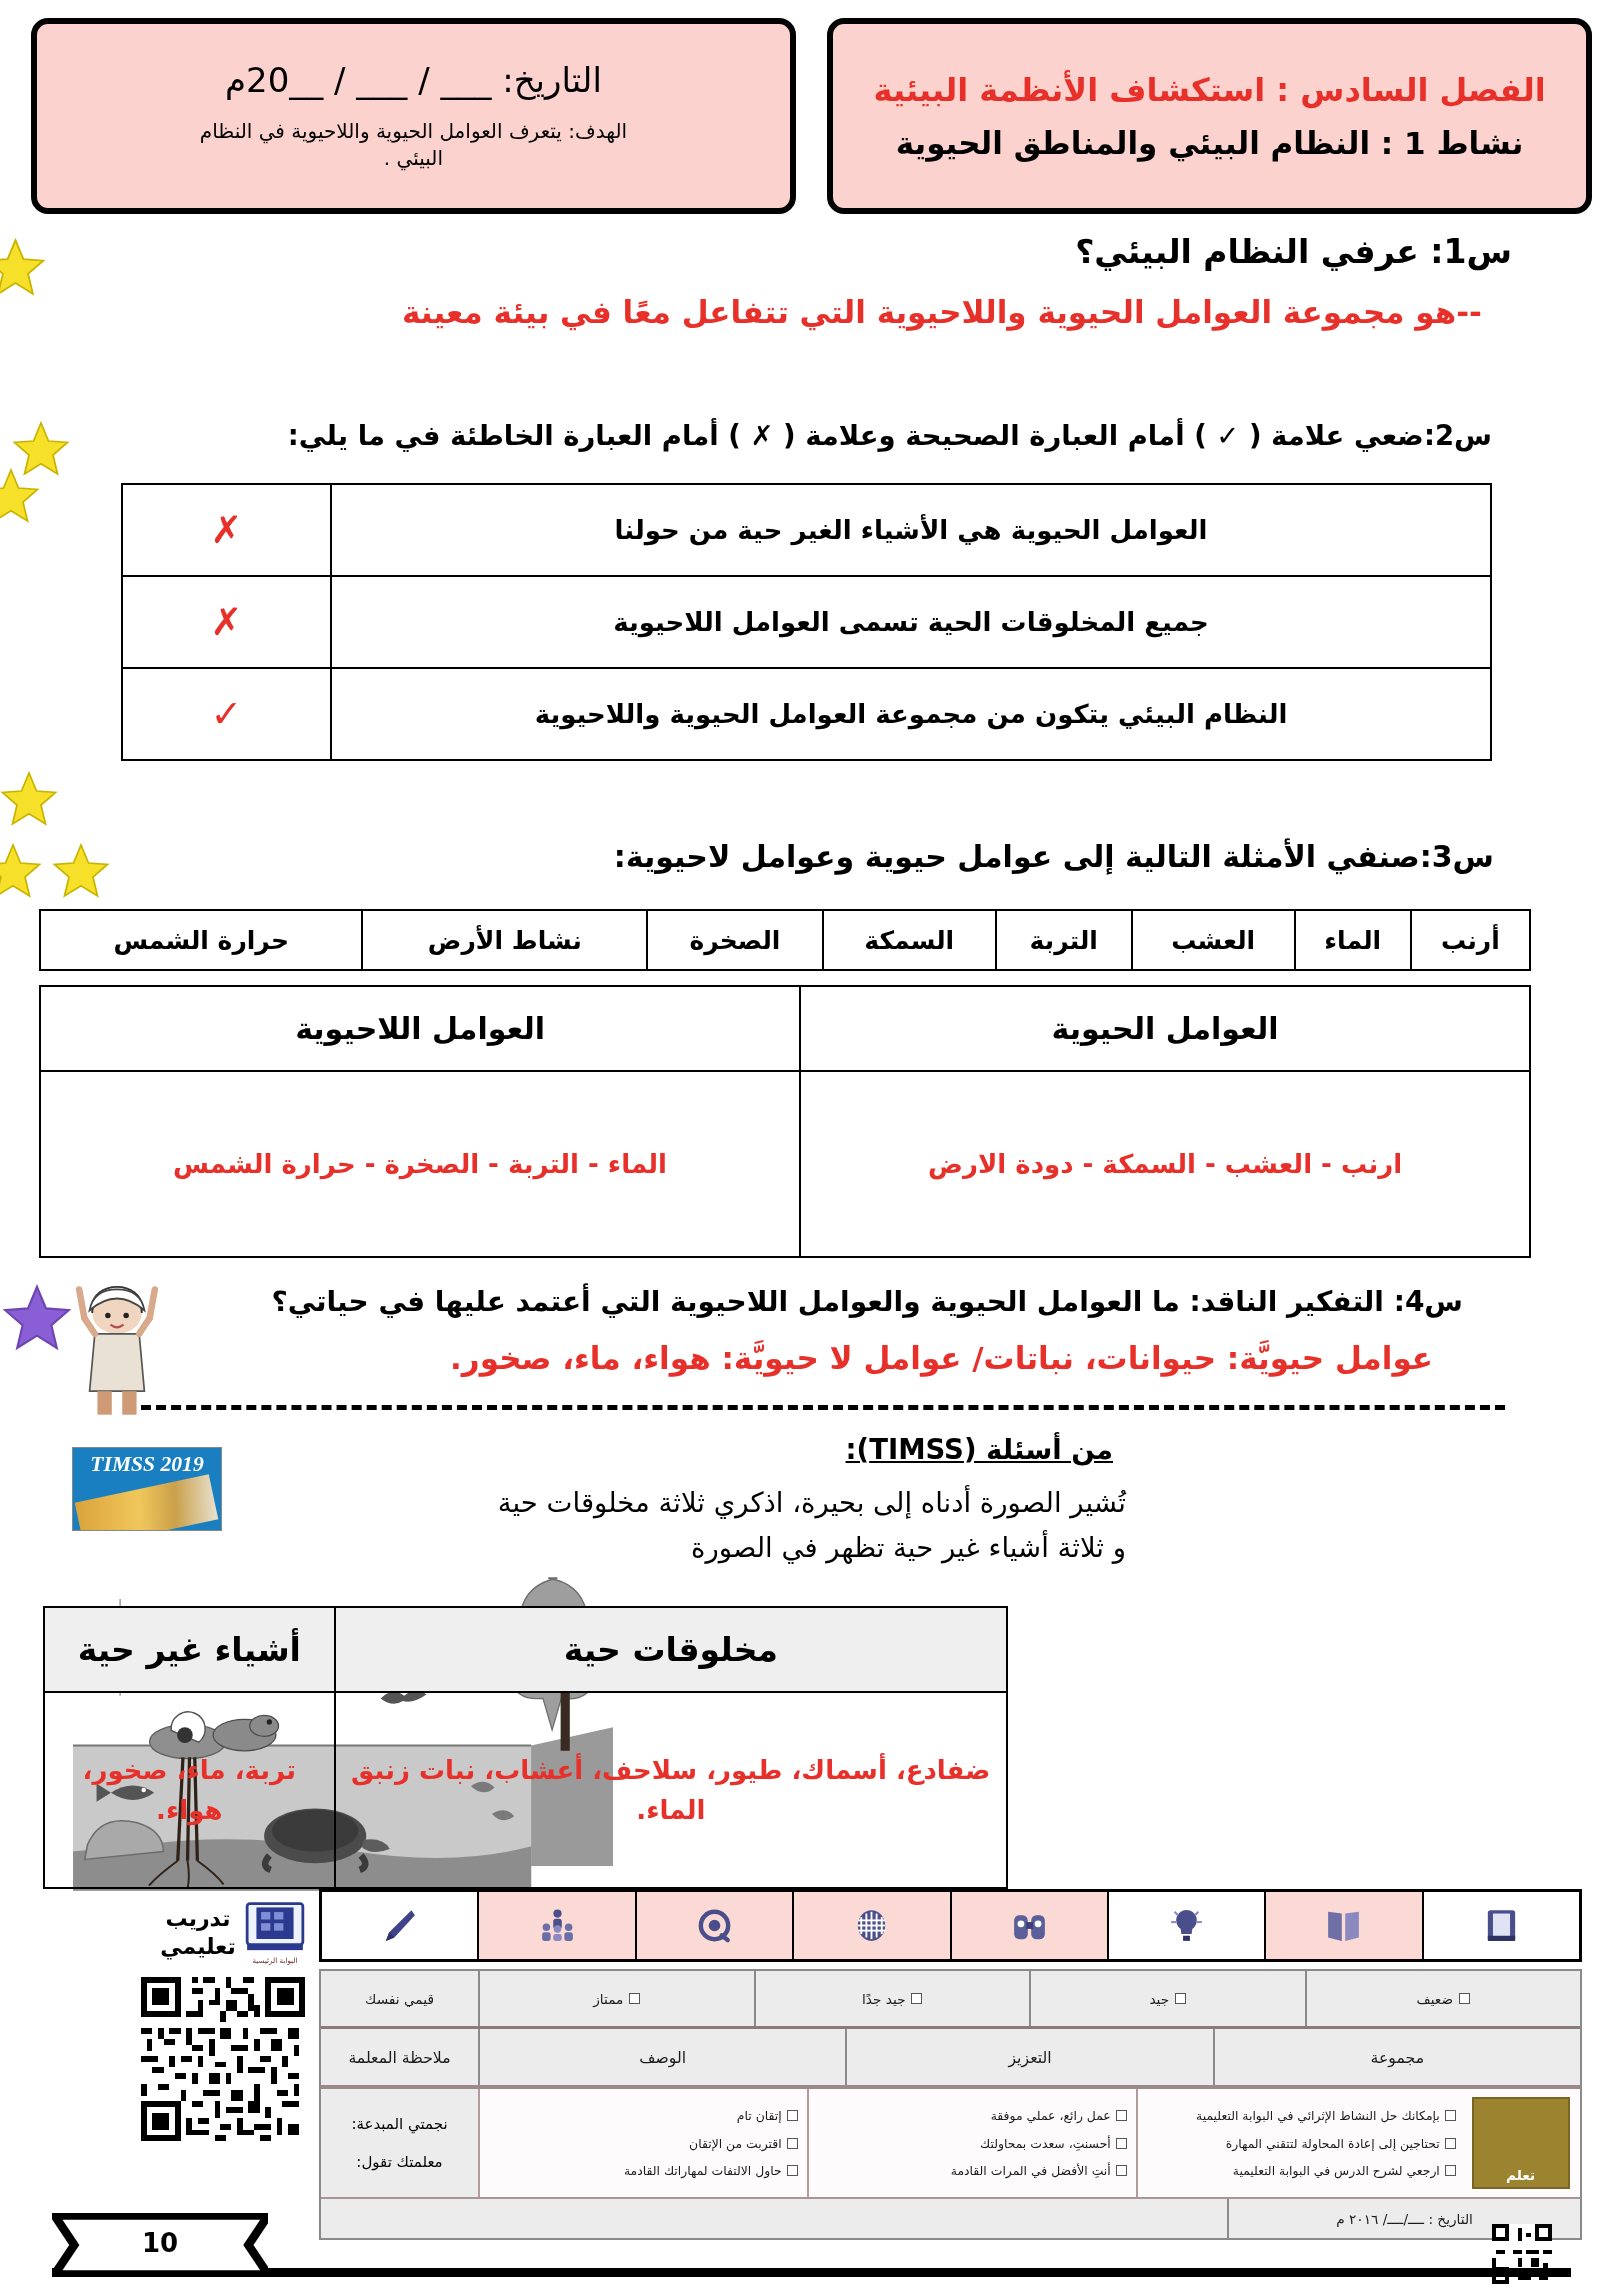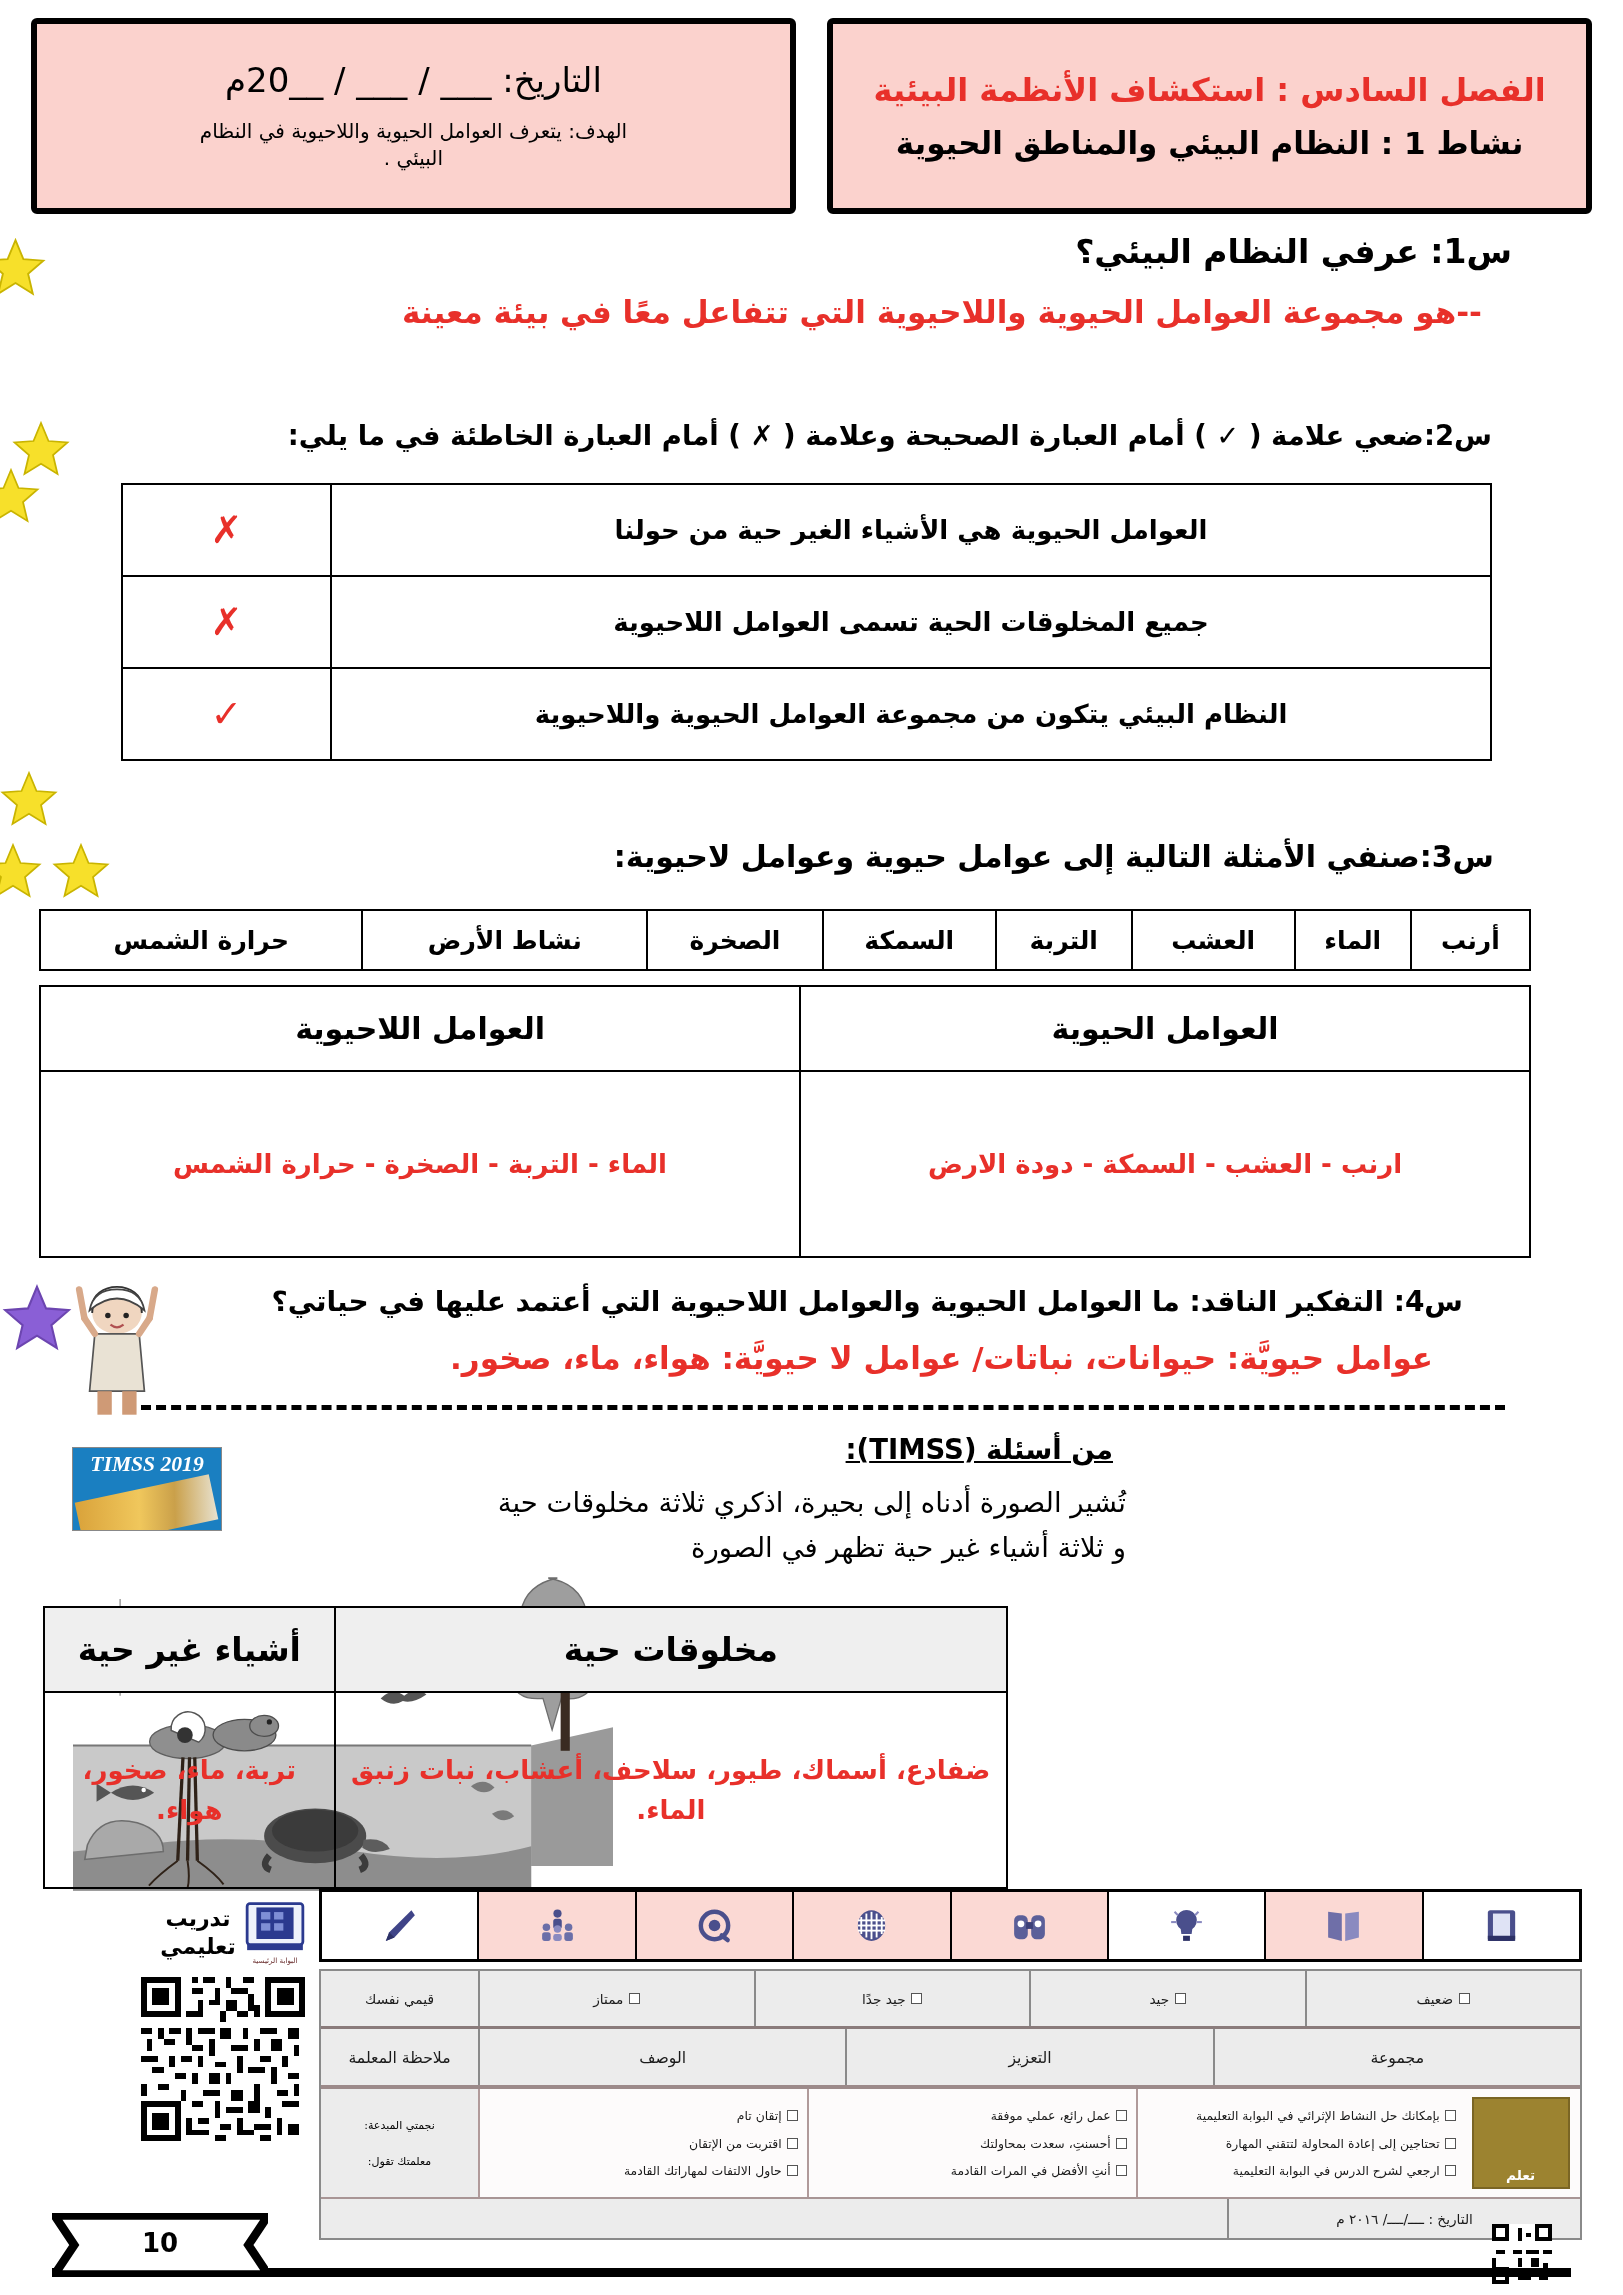--- a/index.html
+++ b/index.html
@@ -15,21 +15,21 @@
   .page { position:absolute; inset:0; }
 
   
   .header-row{
     position:absolute; top:18.3px; right:31px; left:31px;
     display:flex; flex-direction:row; gap:0px; height:196px;
   }
   .hdr-box{
     background:#fbd2cd;
     border:6.5px solid #000;
-    border-radius:6px;
+    border-radius:17px;
     display:flex; flex-direction:column; align-items:center; justify-content:center;
     overflow:hidden;
   }
   .hdr-right{
     width:49%;
     margin-left:auto;
     padding:3.9px 13px;
   }
   .hdr-left{
     width:49%;
@@ -155,21 +155,21 @@
   }
   .rub-r2 .c:last-child{ border-left:none; flex:0 0 157px;border-radius:20px; }
 
   .rub-body{ display:flex; flex:1; background:#fdfbfb; }
   .rub-col{
     flex:1; border-left:2px solid #b09a9a; padding:6.5px 9.2px;
     display:flex; flex-direction:column; justify-content:space-evenly;
   }
   .rub-col:last-child{
     border-left:none; flex:0 0 157px; background:#ececec;
-    align-items:center; justify-content:space-evenly; font-size:11px; direction:rtl;
+    align-items:center; justify-content:space-evenly; font-size:15px; direction:rtl;
   }
   .rub-item{
     display:flex; align-items:center; gap:5.2px; direction:rtl;
     font-size:12.4px; color:#1a1a1a; white-space:nowrap;
   }
   .rub-col.withlogo{ position:relative; padding-right:124px; }
   .teach-logo{
     position:absolute; right:10.5px; top:50%; transform:translateY(-50%);
     width:98px; height:92px; background:#9c8330;
     border:2px solid #7a6524;

